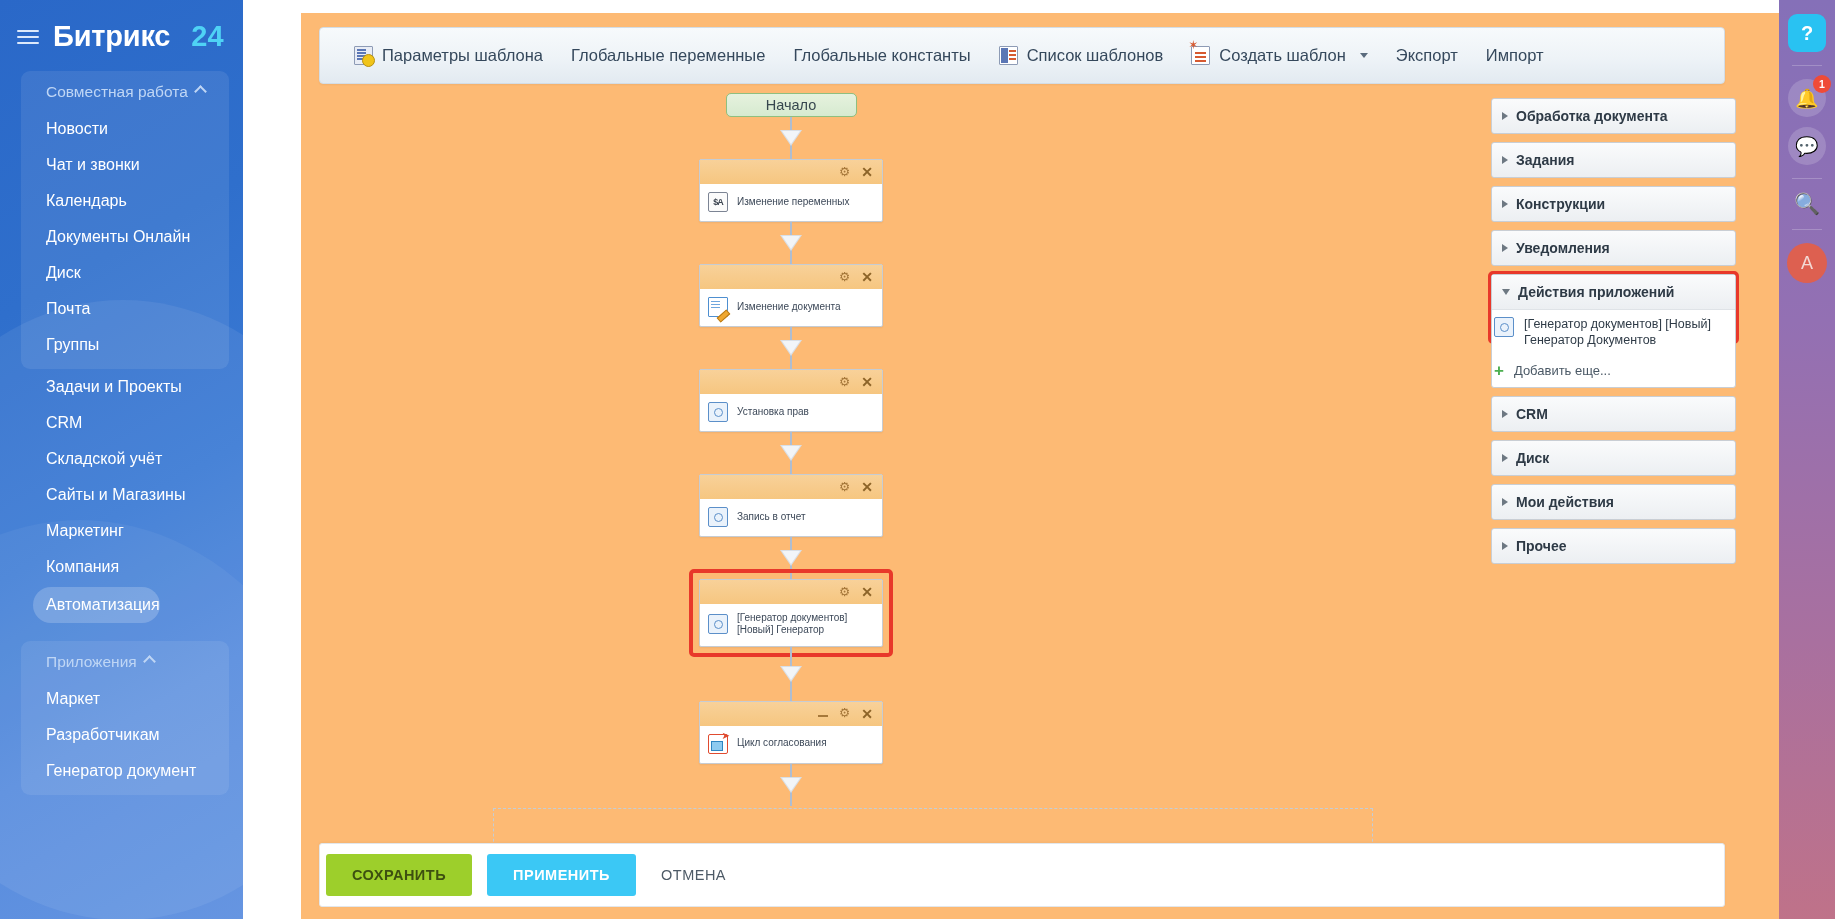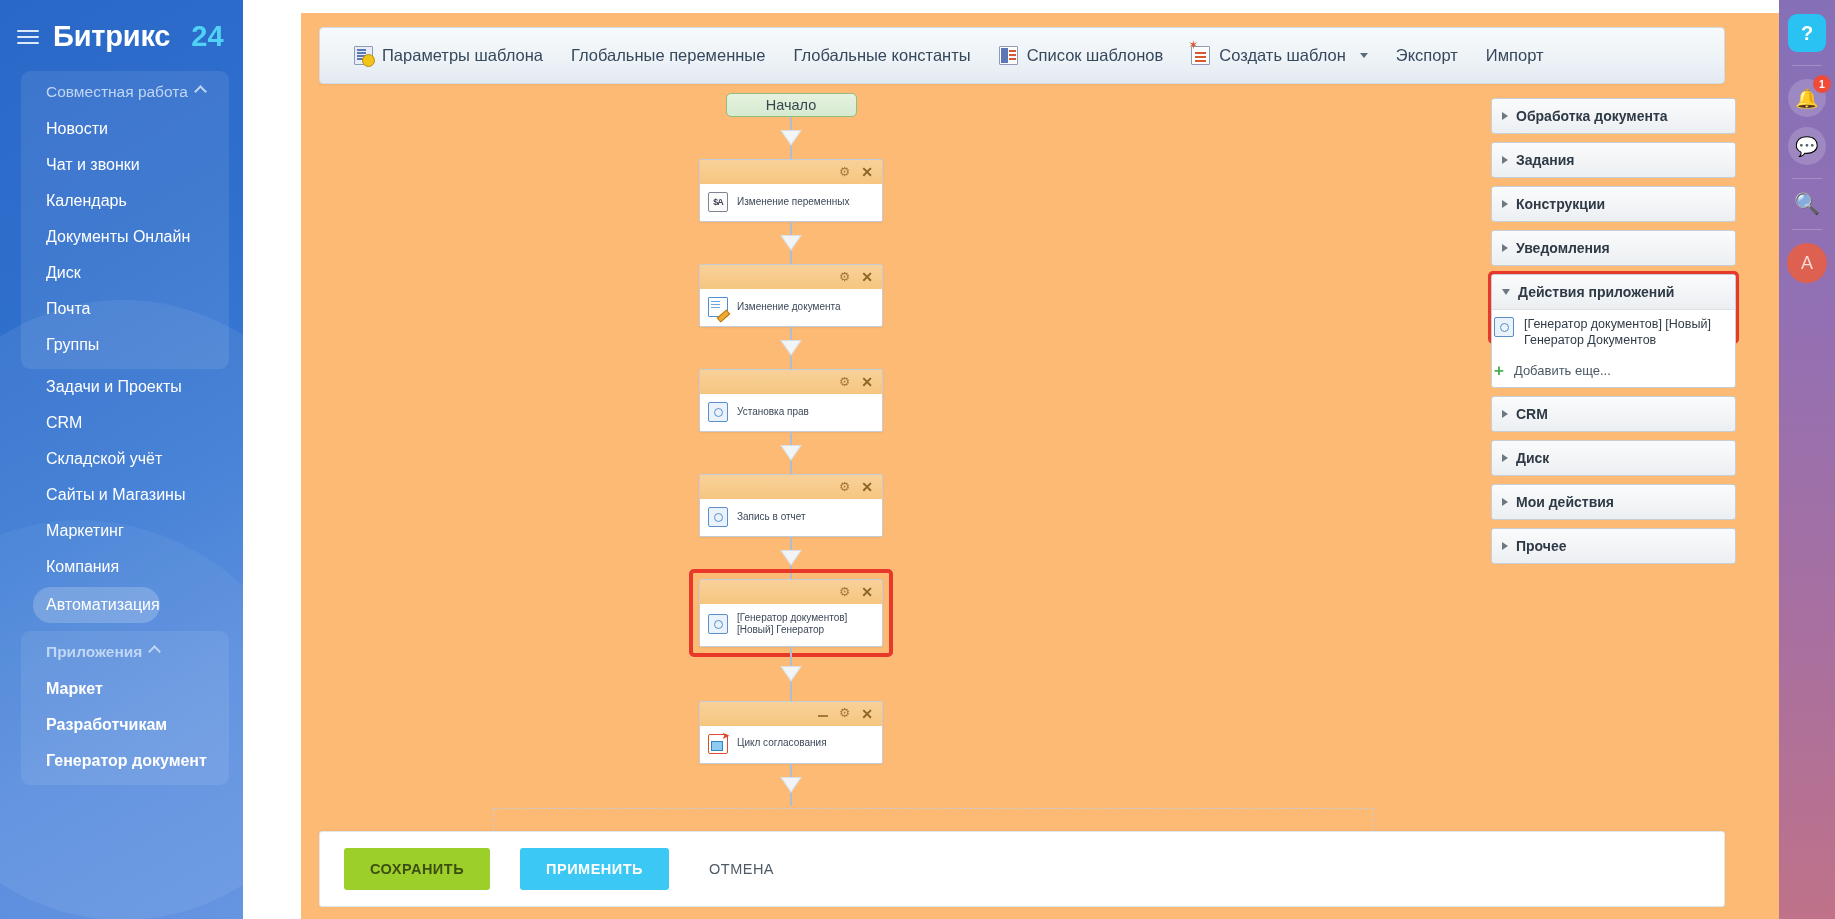--- a/index.html
+++ b/index.html
@@ -249,23 +249,23 @@
   }
   .acc-row-label { font-size: 12.5px; color: #2f3b47; line-height: 1.24; }
   .plus-ico {
     color: #4caf50; font-size: 17px; font-weight: bold; line-height: 1;
     margin-top: -1px;
   }
   .add-more-label { font-size: 13px; color: #4a5865; }
 
   
   .bottom-bar {
-    position: absolute; left: 18px; bottom: 12px; width: 1406px; height: 76px;
+    position: absolute; left: 18px; bottom: 12px; width: 1406px; height: 64px;
     background: #ffffff; border: 1px solid #e2e7ec; border-radius: 3px;
-    display: flex; align-items: center; padding-left: 24px; gap: 30px;
+    display: flex; align-items: center; padding-left: 6px; gap: 15px;
     box-shadow: 0 -1px 3px rgba(0,0,0,0.04);
   }
   .btn {
     border: none; border-radius: 3px; cursor: pointer;
     font-size: 14.5px; font-weight: bold; letter-spacing: 0.5px;
     padding: 13px 26px; color: #ffffff;
     font-family: "Liberation Sans", sans-serif;
   }
   .btn-save { background: #9dcf2b; color: #3d4f10; }
   .btn-apply { background: #3bc8f5; }
@@ -334,21 +334,21 @@
     <div class="sb-free">
       <div class="sb-item">Задачи и Проекты</div>
       <div class="sb-item">CRM</div>
       <div class="sb-item">Складской учёт</div>
       <div class="sb-item">Сайты и Магазины</div>
       <div class="sb-item">Маркетинг</div>
       <div class="sb-item">Компания</div>
       <div class="sb-item active">Автоматизация</div>
     </div>
 
-    <div class="sb-group tint" style="margin-top:6px;font-weight:bold;">
+    <div class="sb-group tint" style="margin-top:16px;">
       <div class="sb-section">
         <span>Приложения</span>
         <span class="chev-up"></span>
       </div>
       <div class="sb-item">Маркет</div>
       <div class="sb-item">Разработчикам</div>
       <div class="sb-item">Генератор документ</div>
     </div>
   </div>
 

